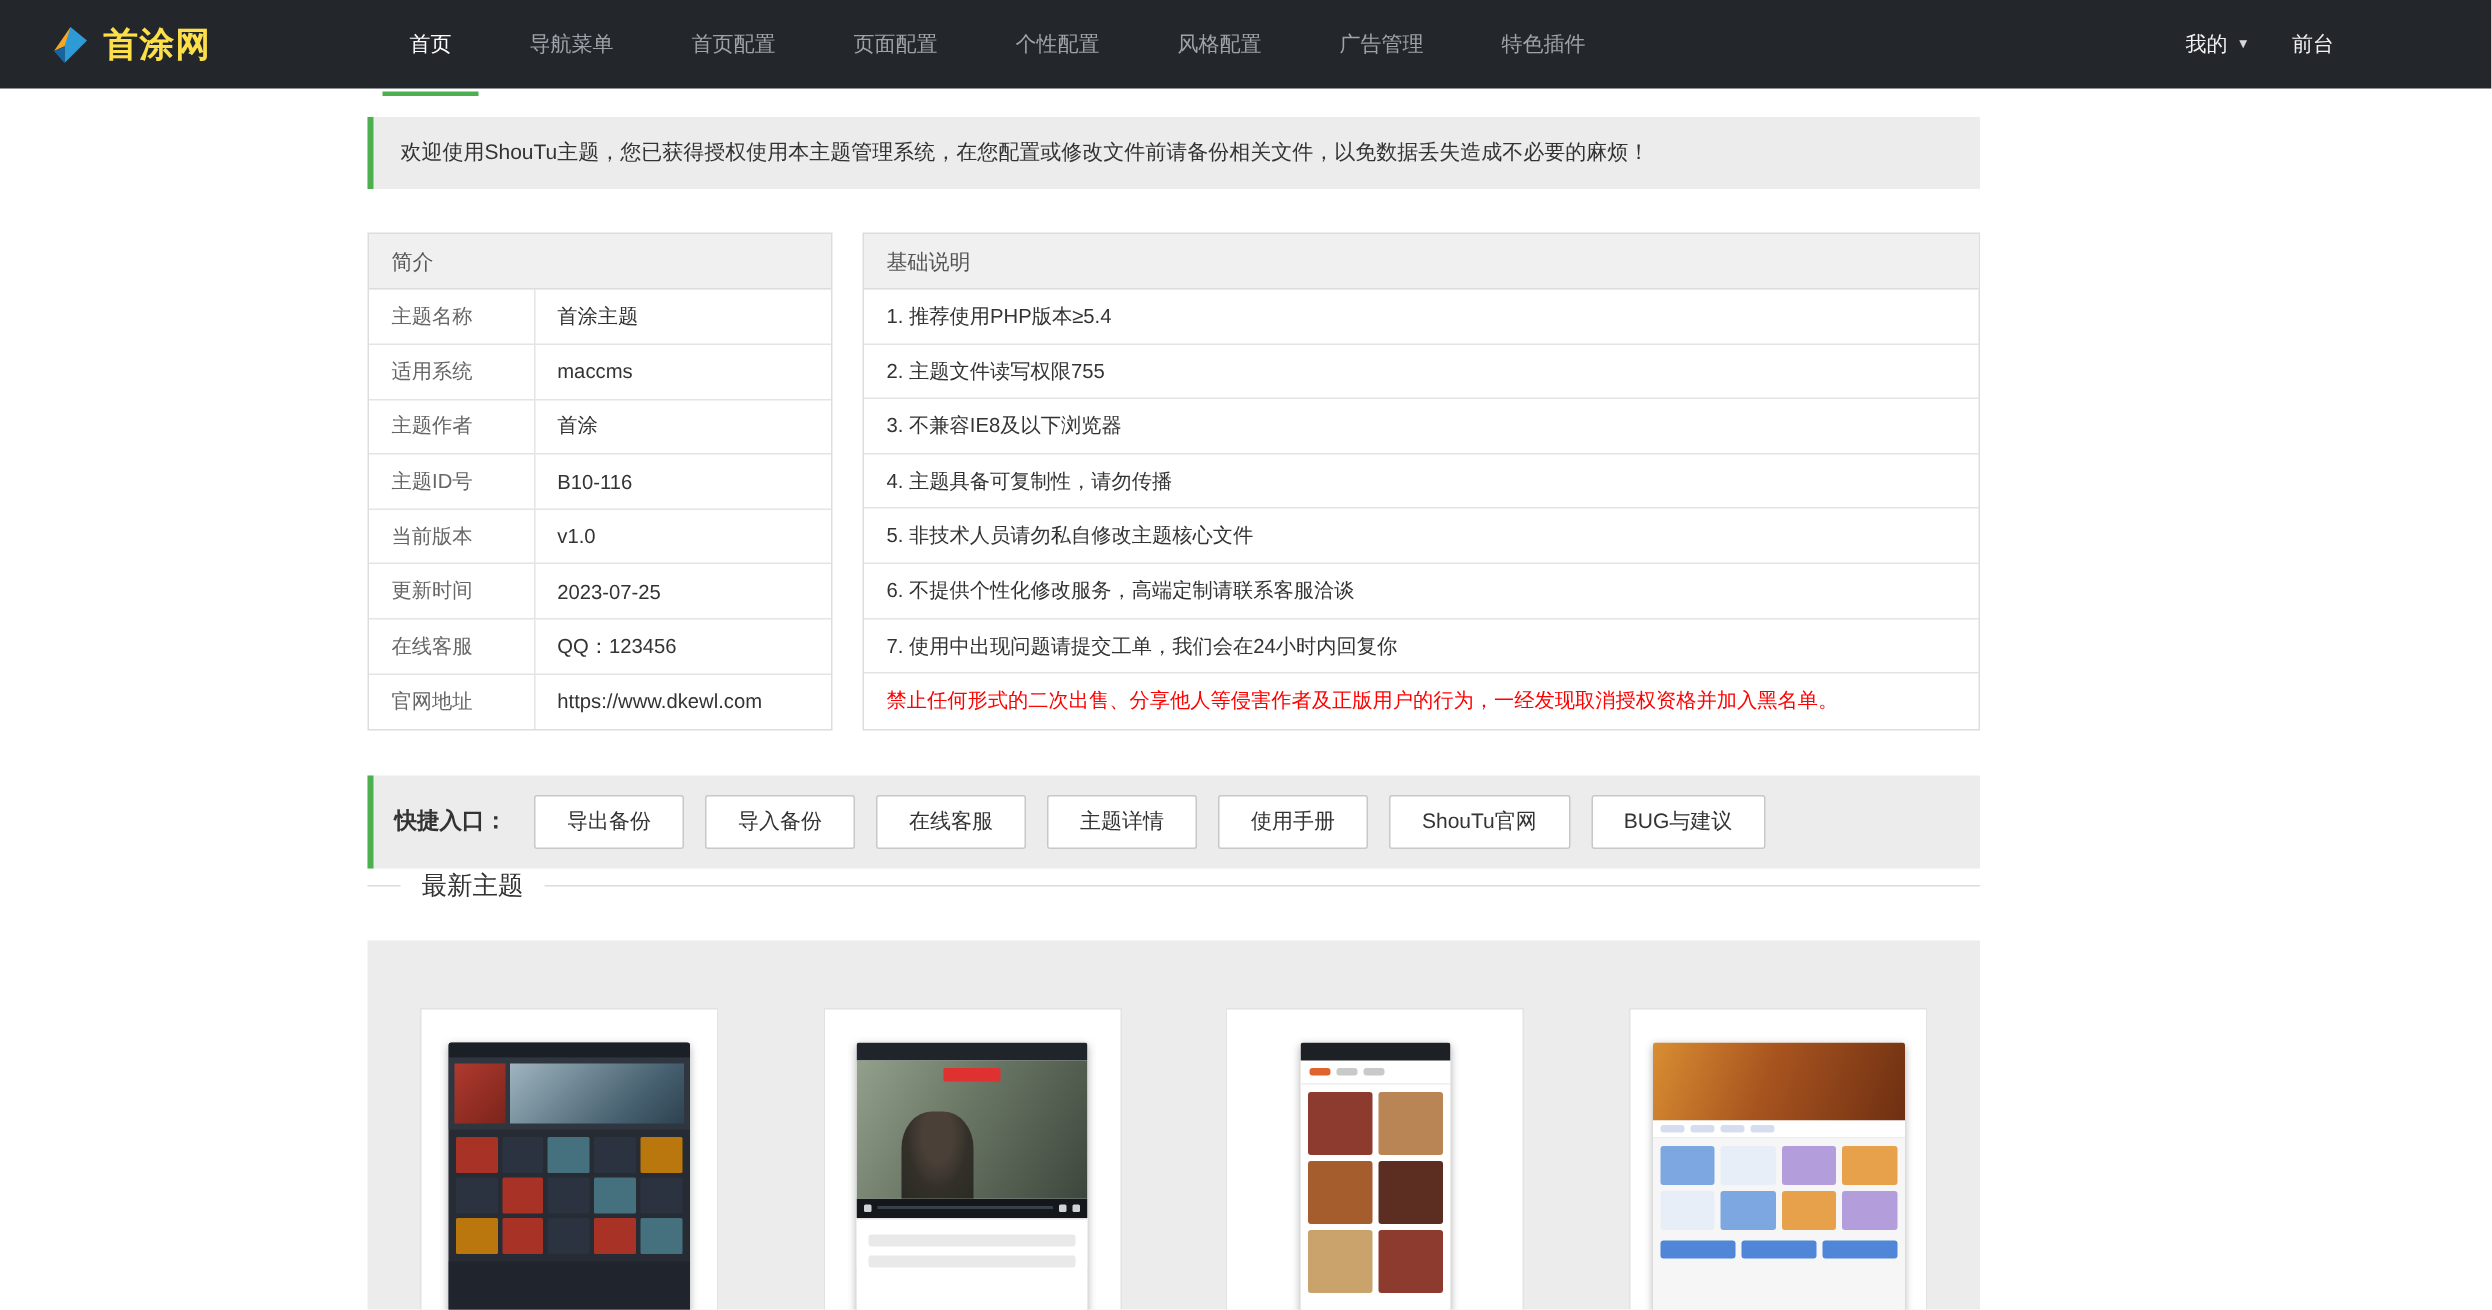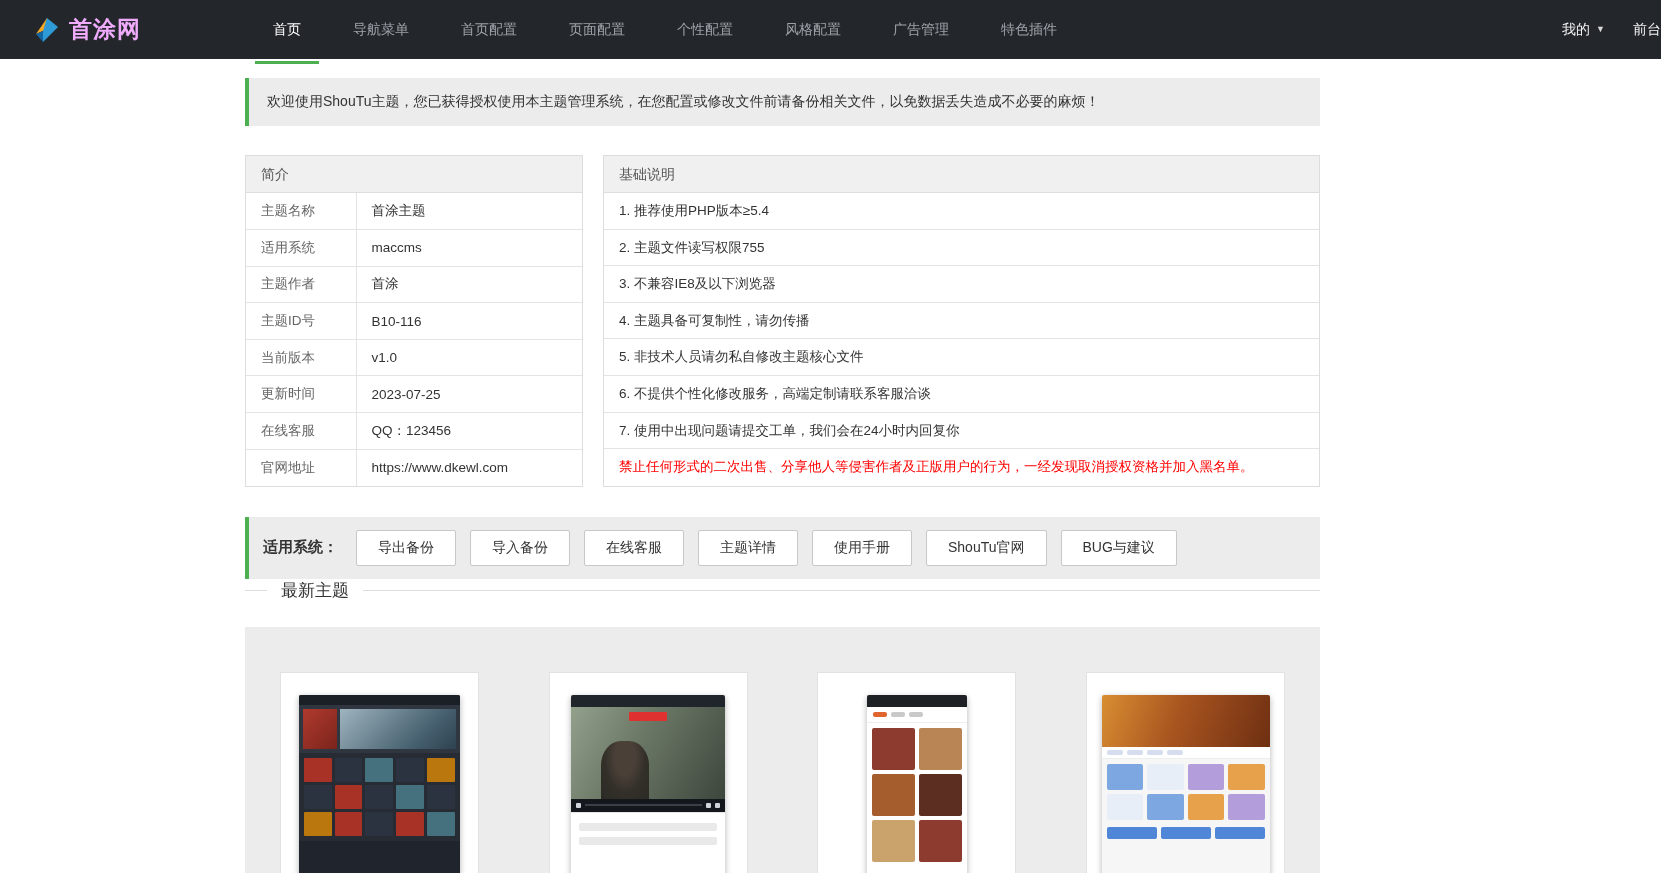--- a/index.html
+++ b/index.html
@@ -4,38 +4,38 @@
 <title>首涂网</title>
 <style>
   *{box-sizing:border-box;margin:0;padding:0}
   html,body{width:1661px;height:873px;overflow:hidden}
   body{background:#fff;font-family:"Liberation Sans","DejaVu Sans",sans-serif}
   a{text-decoration:none;cursor:pointer}
 
   
   .navbar{height:59px;background:#23272c;display:flex;align-items:center}
   .logo{display:flex;align-items:center;gap:9px;margin-left:32px;cursor:pointer}
-  .logo-text{color:#f0abfc;font-size:23px;font-weight:bold;letter-spacing:1px}
+  .logo-text{color:#fde047;font-size:23px;font-weight:bold;letter-spacing:1px}
   .nav-items{display:flex;height:69px;margin-left:106px}
   .nav-item{position:relative;display:flex;align-items:center;padding:0 26px;font-size:14px;color:#9ea3a9}
   .nav-item.active{color:#fff}
   .nav-item.active::after{content:"";position:absolute;bottom:0;left:50%;transform:translateX(-50%);width:64px;height:3px;background:#4caf50}
-  .nav-right{margin-left:auto;display:flex;align-items:center;gap:28px}
+  .nav-right{margin-left:auto;display:flex;align-items:center;margin-right:105px;gap:28px}
   .nav-my{display:flex;align-items:center;gap:6px;color:#f2f2f2;font-size:14px}
   .caret{font-size:9px;color:#d8d8d8;line-height:1}
   .nav-front{color:#f2f2f2;font-size:14px}
 
   
   .content{width:1075px;margin-left:245px}
   .alert{margin-top:19px;background:#ececec;border-left:4px solid #4caf50;padding:15px 18px;font-size:14px;color:#333}
 
   .panels{display:flex;gap:20px;margin-top:29px}
   .panel{background:#fff;border:1px solid #ddd}
   .panel-header{height:37px;line-height:36px;padding:0 15px;background:#f0f0f0;border-bottom:1px solid #ddd;font-size:14px;color:#555}
-  .panel-intro{width:338px;flex-shrink:0}
+  .panel-intro{width:310px;flex-shrink:0}
   .intro-table{width:100%;border-collapse:collapse}
   .intro-table td{height:36.6px;border-bottom:1px solid #e4e4e4;font-size:13.5px;padding:0 15px}
   .intro-table tr:last-child td{border-bottom:none}
   .intro-table td.cell-label{width:110px;border-right:1px solid #e4e4e4;color:#666}
   .intro-table td.cell-value{color:#333}
   .panel-notes{flex:1}
   .note-row{height:36.6px;line-height:36.6px;padding:0 15px;border-bottom:1px solid #e4e4e4;font-size:13.5px;color:#333;white-space:nowrap;overflow:hidden}
   .note-row:last-child{border-bottom:none}
   .note-row.warning{color:#ff0000}
 
@@ -193,21 +193,21 @@
       <div class="note-row">4. 主题具备可复制性，请勿传播</div>
       <div class="note-row">5. 非技术人员请勿私自修改主题核心文件</div>
       <div class="note-row">6. 不提供个性化修改服务，高端定制请联系客服洽谈</div>
       <div class="note-row">7. 使用中出现问题请提交工单，我们会在24小时内回复你</div>
       <div class="note-row warning">禁止任何形式的二次出售、分享他人等侵害作者及正版用户的行为，一经发现取消授权资格并加入黑名单。</div>
     </section>
 
   </div>
 
   <div class="quick-entry">
-    <span class="qe-label">适用系统：</span>
+    <span class="qe-label">快捷入口：</span>
     <button class="qe-btn">导出备份</button>
     <button class="qe-btn">导入备份</button>
     <button class="qe-btn">在线客服</button>
     <button class="qe-btn">主题详情</button>
     <button class="qe-btn">使用手册</button>
     <button class="qe-btn">ShouTu官网</button>
     <button class="qe-btn">BUG与建议</button>
   </div>
 
   <div class="section-title">

